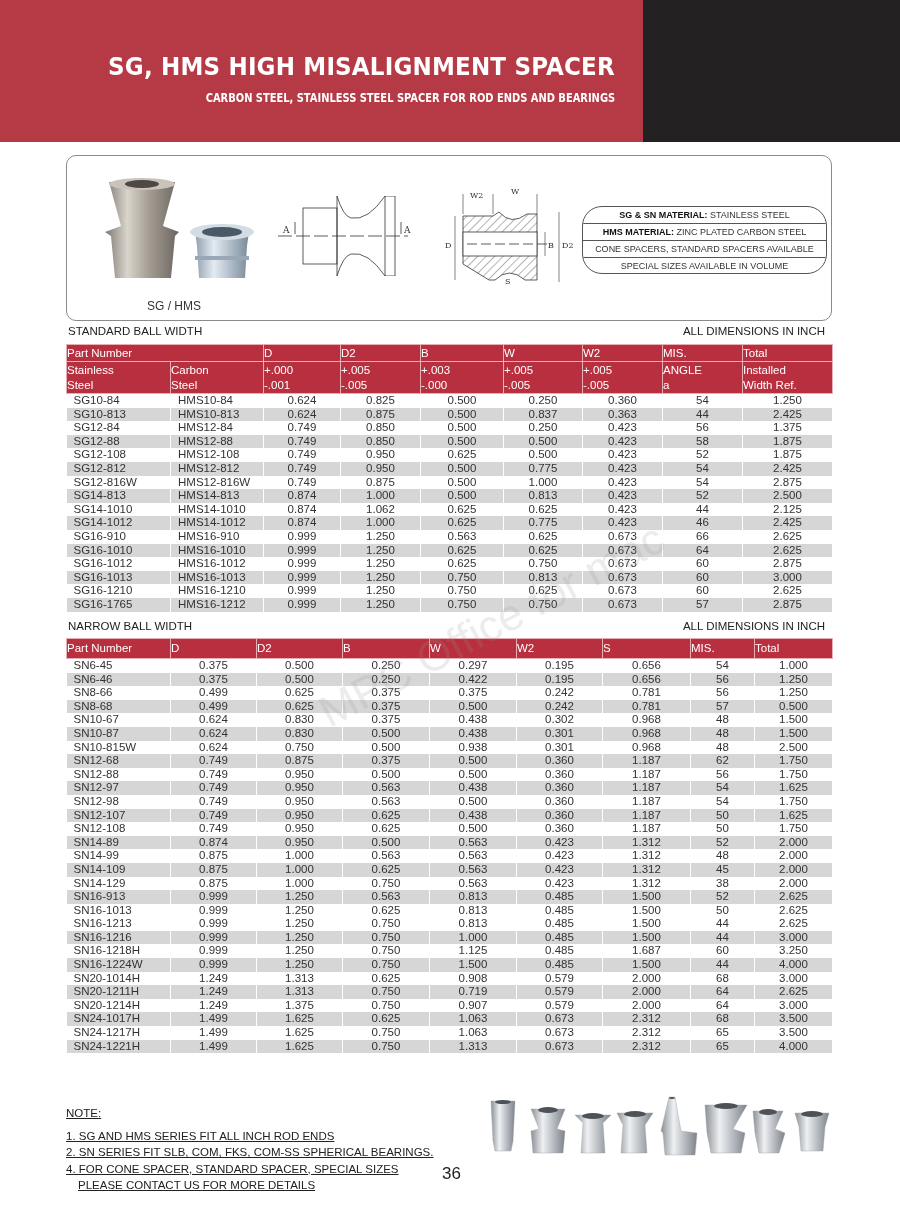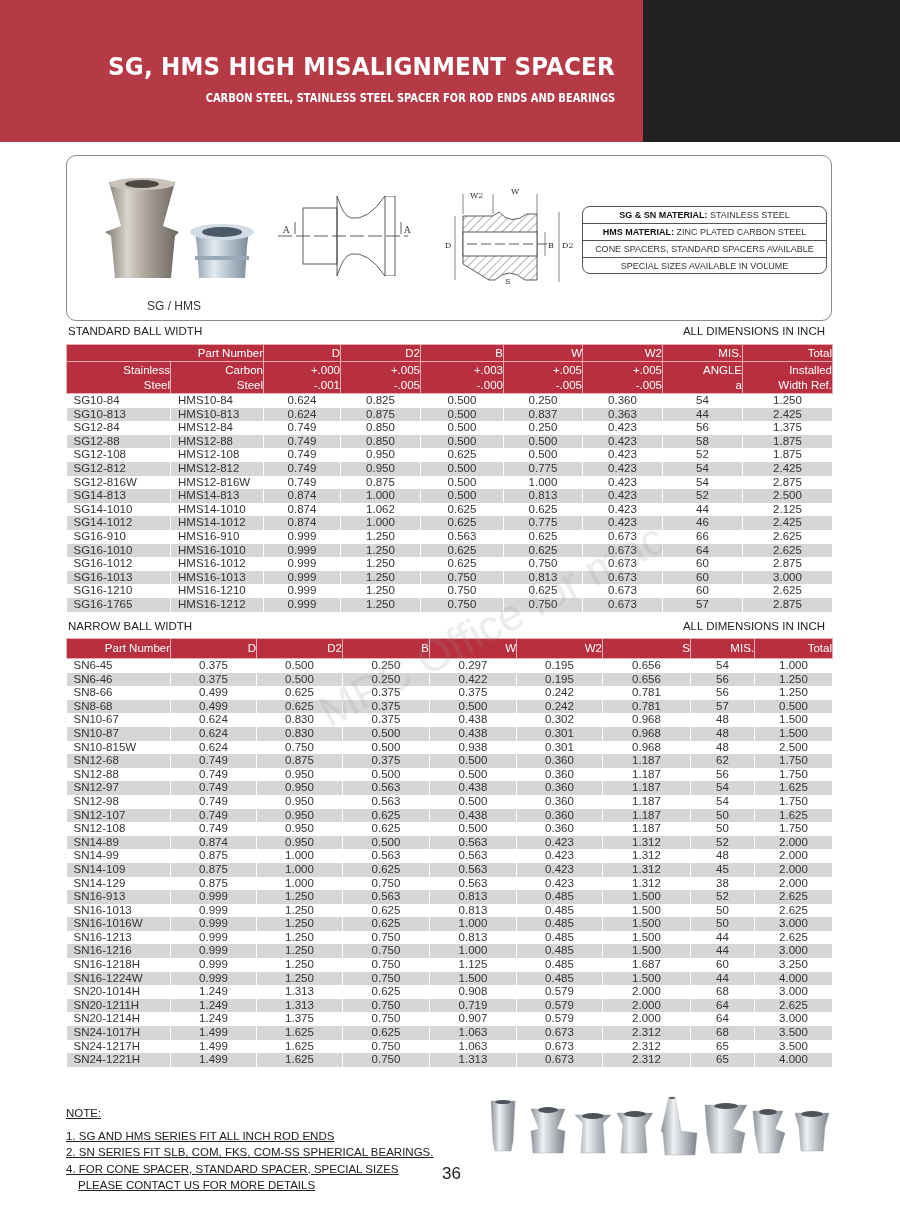--- a/index.html
+++ b/index.html
@@ -12,31 +12,31 @@
   .banner-dark { position: absolute; left: 643px; top: 0; width: 257px; height: 142px; background: #232022; }
   .banner-title { position: absolute; right: 285px; top: 52px; color: #fff; font-weight: bold; font-size: 25px; letter-spacing: 0.2px; white-space: nowrap; font-family: "DejaVu Sans", sans-serif; transform: scaleX(0.92); transform-origin: right center; }
   .banner-subtitle { position: absolute; right: 285px; top: 91px; color: #fff; font-weight: bold; font-size: 11.5px; white-space: nowrap; font-family: "DejaVu Sans", sans-serif; transform: scaleX(0.86); transform-origin: right center; }
 
   
   .panel { position: absolute; left: 66px; top: 155px; width: 766px; height: 166px; border: 1px solid #8a8a8a; border-radius: 10px; background: #fff; }
   .photo { position: absolute; left: 30px; top: 18px; width: 170px; height: 110px; }
   .photo-caption { position: absolute; left: 80px; top: 143px; font-size: 12px; color: #333; }
   .diagram1 { position: absolute; left: 206px; top: 40px; width: 140px; height: 80px; }
   .diagram2 { position: absolute; left: 370px; top: 30px; width: 140px; height: 100px; }
-  .material-box { position: absolute; left: 515px; top: 50px; width: 245px; height: 68px; border: 1px solid #555; border-radius: 8px; overflow: hidden; }
+  .material-box { position: absolute; left: 515px; top: 50px; width: 245px; height: 68px; border: 1px solid #555; border-radius: 20px; overflow: hidden; }
   .material-row { height: 17px; line-height: 17px; font-size: 9px; text-align: center; border-bottom: 1px solid #555; color: #333; white-space: nowrap; }
   .material-row:last-child { border-bottom: none; }
   .material-row b { font-weight: bold; color: #111; }
 
   .section-label { position: absolute; font-size: 11.5px; color: #222; }
   .dim-label { position: absolute; font-size: 11.5px; color: #222; right: 75px; }
 
   
   table { position: absolute; border-collapse: collapse; table-layout: fixed; font-size: 11.5px; }
-  th { background: #b8303f; color: #fff; font-weight: normal; text-align: right; border: 1px solid #e9aeb4; padding: 0; line-height: 15px; }
+  th { background: #b8303f; color: #fff; font-weight: normal; text-align: left; border: 1px solid #e9aeb4; padding: 0; line-height: 15px; }
   td { padding: 0; line-height: 13.6px; height: 13.6px; color: #333; text-align: center; border-right: 1px solid #fff; }
   td.pn { text-align: left; padding-left: 7px; }
   tr.alt td { background: #d6d6d6; }
   .tbl1 { left: 66px; top: 344px; width: 766px; }
   .tbl2 { left: 66px; top: 638px; width: 766px; }
 
   
   .watermark { position: absolute; left: 300px; top: 600px; font-size: 44px; color: rgba(150,150,150,0.18); transform: rotate(-28deg); white-space: nowrap; pointer-events: none; }
 
   
@@ -607,31 +607,20 @@
       <tr>
         <td class="pn">SN16-1013</td>
         <td>0.999</td>
         <td>1.250</td>
         <td>0.625</td>
         <td>0.813</td>
         <td>0.485</td>
         <td>1.500</td>
         <td>50</td>
         <td>2.625</td>
-      </tr>
-      <tr class="alt">
-        <td class="pn">SN16-1016W</td>
-        <td>0.999</td>
-        <td>1.250</td>
-        <td>0.625</td>
-        <td>1.000</td>
-        <td>0.485</td>
-        <td>1.500</td>
-        <td>50</td>
-        <td>3.000</td>
       </tr>
       <tr>
         <td class="pn">SN16-1213</td>
         <td>0.999</td>
         <td>1.250</td>
         <td>0.750</td>
         <td>0.813</td>
         <td>0.485</td>
         <td>1.500</td>
         <td>44</td>

